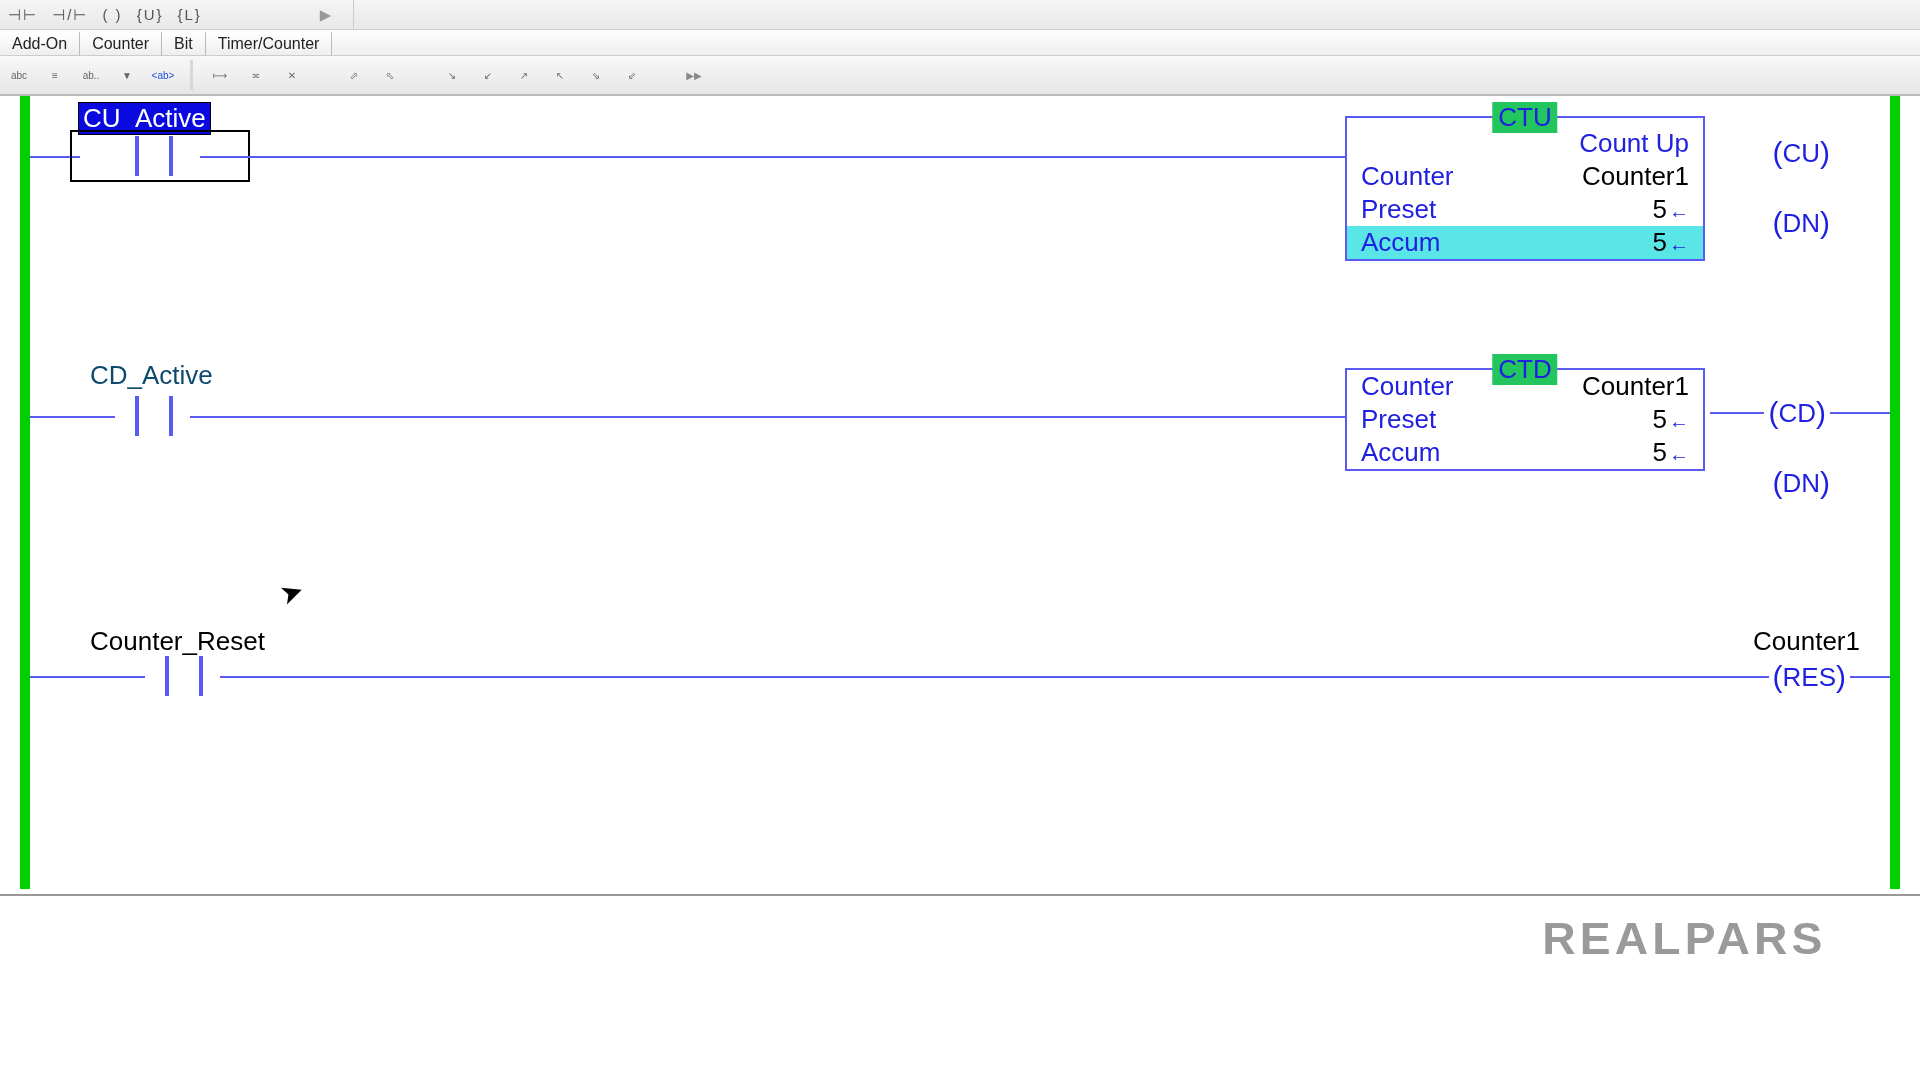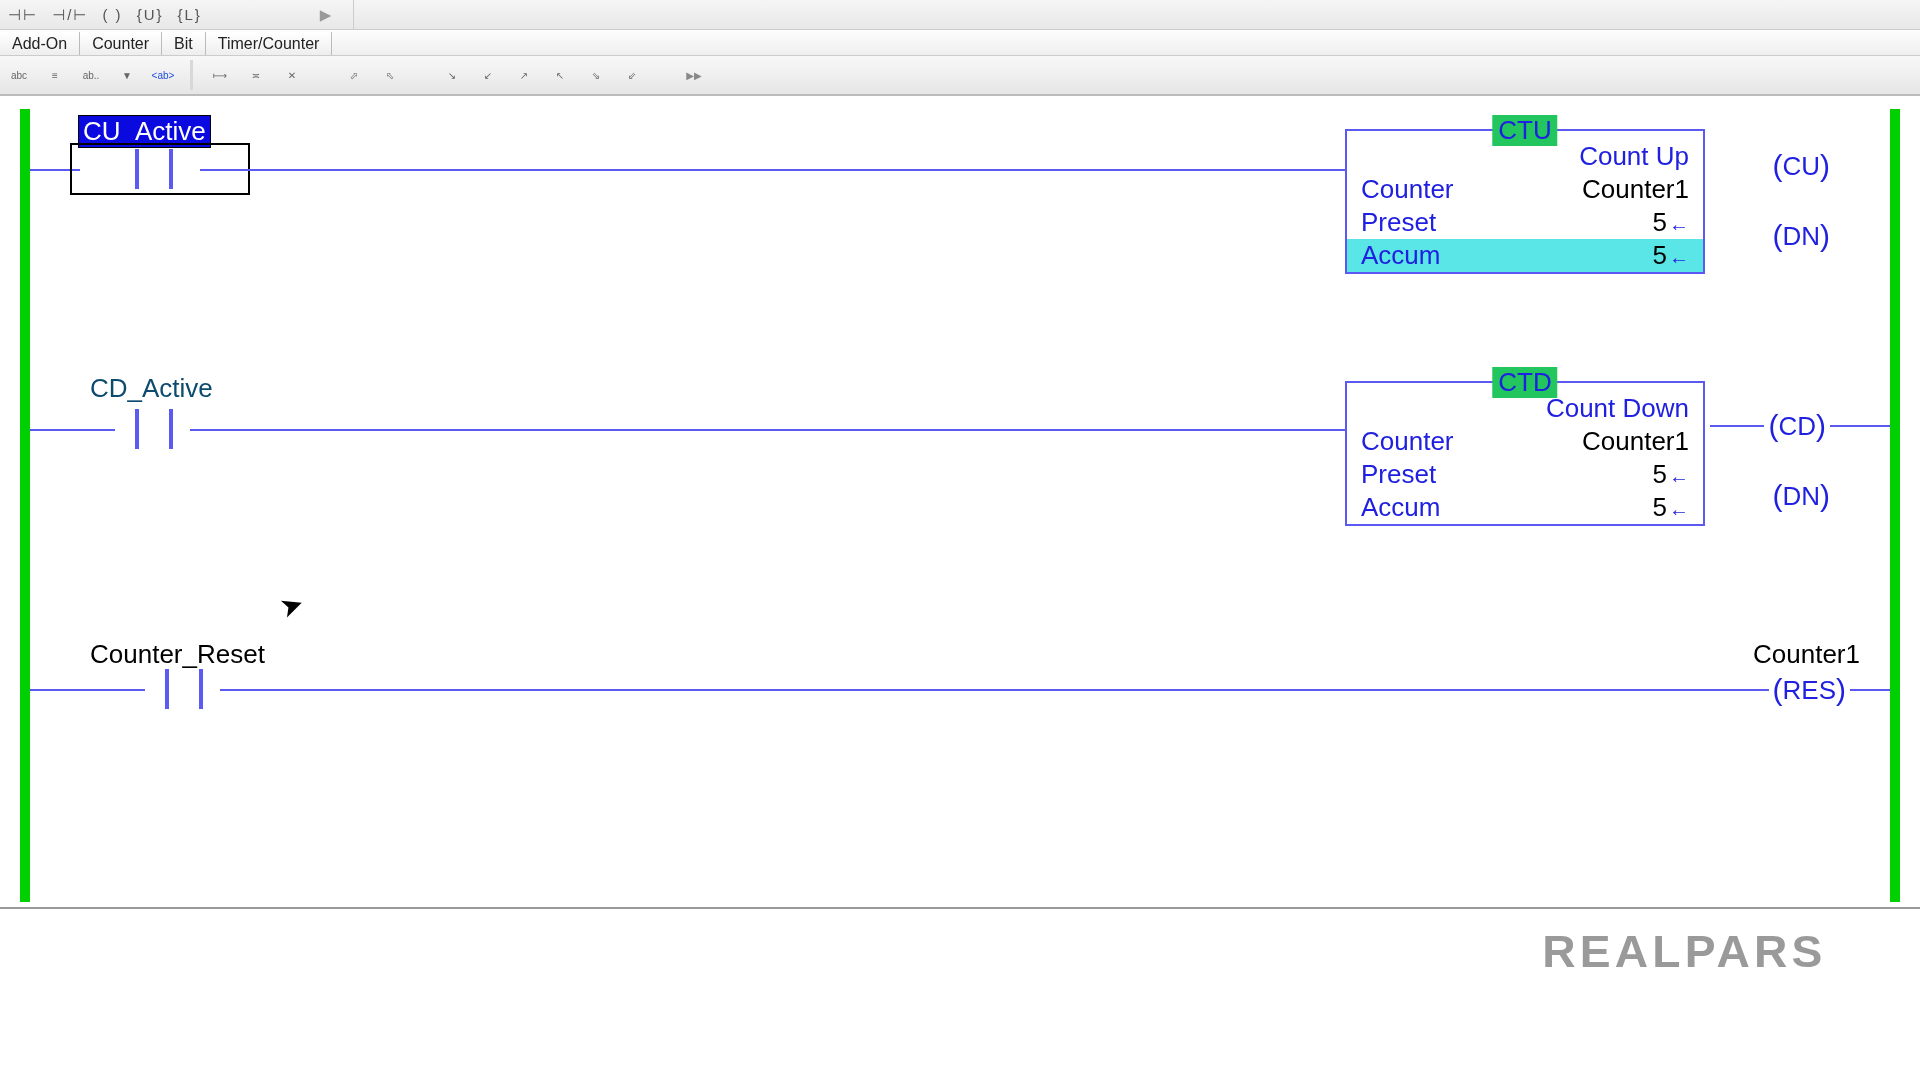--- a/index.html
+++ b/index.html
@@ -55,21 +55,20 @@
     font-size:10px;
     color:#666;
   }
   .tsep { width:3px; height:30px; background:#d8d8d8; margin:0 4px; }
 
   .editor {
     position: relative;
     background:#fff;
     height: 800px;
     border-bottom:2px solid #999;
-    margin-top:13px;
   }
   .power-rail-left, .power-rail-right {
     position:absolute;
     top:0; bottom:5px;
     width:10px;
     background:#00d000;
   }
   .power-rail-left { left:20px; }
   .power-rail-right { right:20px; }
 
@@ -302,24 +301,20 @@
       <div class="contact-label" style="left:60px;top:4px;color:#0c4a6e">CD_Active</div>
       <div class="xic" style="left:105px;top:40px">
         <div class="bar bl"></div>
         <div class="bar br"></div>
       </div>
 
       <div class="wire" style="left:160px;right:545px;top:60px"></div>
 
       <div class="instr-block" style="right:185px;top:12px">
         <div class="instr-title">CTD</div>
-        <div class="instr-row first">
-          <span>Count Down</span>
-            <span></span>
-        </div>
         <div class="instr-row">
           <span>Counter</span>
           <span class="val">Counter1</span>
         </div>
         <div class="instr-row">
           <span>Preset</span>
           <span class="val"><span>5</span><span class="arrow-sm">←</span></span>
         </div>
         <div class="instr-row">
           <span>Accum</span>

